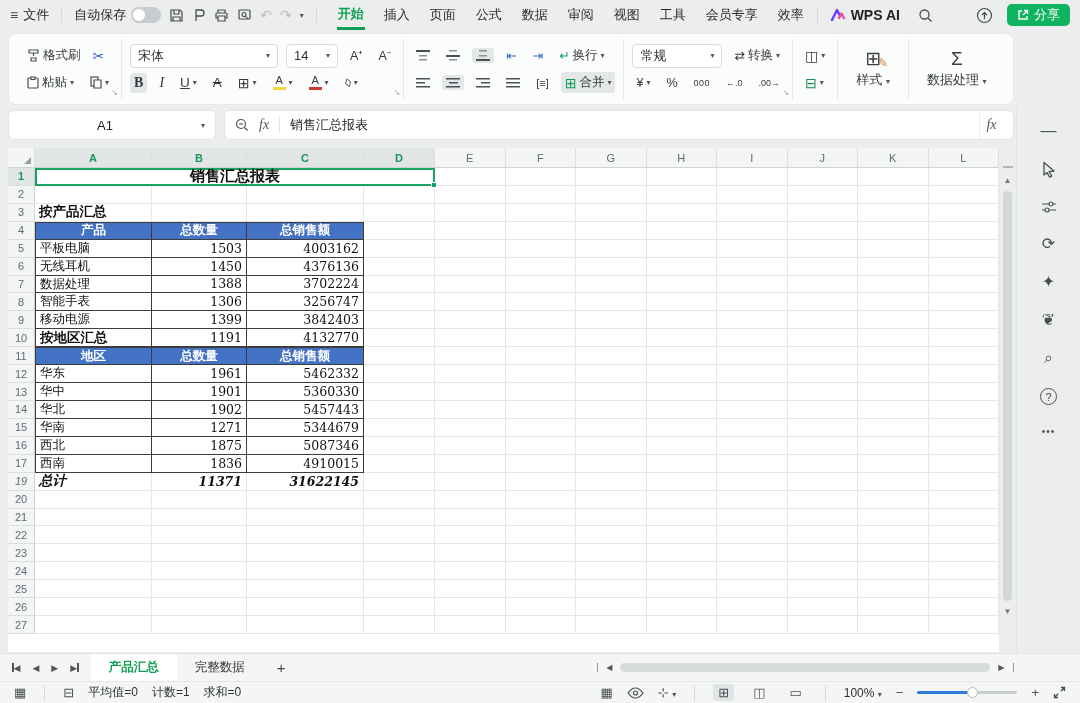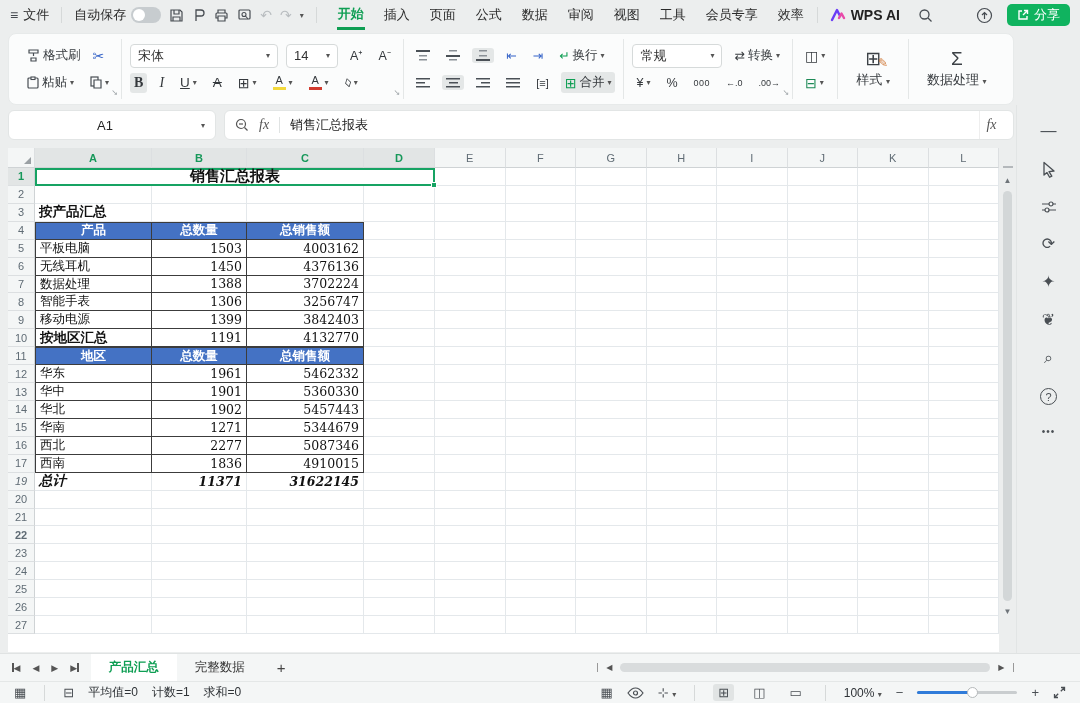--- a/index.html
+++ b/index.html
@@ -636,21 +636,21 @@
         <div class="cell" style="width: 70.5px;"></div>
         <div class="cell" style="width: 70.5px;"></div>
         <div class="cell" style="width: 70.5px;"></div>
         <div class="cell" style="width: 70.5px;"></div>
         <div class="cell" style="width: 70.5px;"></div>
         <div class="cell" style="width: 70.5px;"></div>
       </div>
       <div class="grow" style="height: 17.93px;">
         <div class="rh">16</div>
         <div class="cell txt tb tb-left" style="width: 117px;">西北</div>
-        <div class="cell num tb" style="width: 95px;">2277</div>
+        <div class="cell num tb" style="width: 95px;">1875</div>
         <div class="cell num tb" style="width: 117px;">5087346</div>
         <div class="cell" style="width: 71px;"></div>
         <div class="cell" style="width: 70.5px;"></div>
         <div class="cell" style="width: 70.5px;"></div>
         <div class="cell" style="width: 70.5px;"></div>
         <div class="cell" style="width: 70.5px;"></div>
         <div class="cell" style="width: 70.5px;"></div>
         <div class="cell" style="width: 70.5px;"></div>
         <div class="cell" style="width: 70.5px;"></div>
         <div class="cell" style="width: 70.5px;"></div>
@@ -708,21 +708,21 @@
         <div class="cell" style="width: 71px;"></div>
         <div class="cell" style="width: 70.5px;"></div>
         <div class="cell" style="width: 70.5px;"></div>
         <div class="cell" style="width: 70.5px;"></div>
         <div class="cell" style="width: 70.5px;"></div>
         <div class="cell" style="width: 70.5px;"></div>
         <div class="cell" style="width: 70.5px;"></div>
         <div class="cell" style="width: 70.5px;"></div>
         <div class="cell" style="width: 70.5px;"></div>
       </div>
-      <div class="grow" style="height: 17.93px; font-weight: bold;">
+      <div class="grow" style="height: 17.93px;">
         <div class="rh">22</div>
         <div class="cell" style="width: 117px;"></div>
         <div class="cell" style="width: 95px;"></div>
         <div class="cell" style="width: 117px;"></div>
         <div class="cell" style="width: 71px;"></div>
         <div class="cell" style="width: 70.5px;"></div>
         <div class="cell" style="width: 70.5px;"></div>
         <div class="cell" style="width: 70.5px;"></div>
         <div class="cell" style="width: 70.5px;"></div>
         <div class="cell" style="width: 70.5px;"></div>

